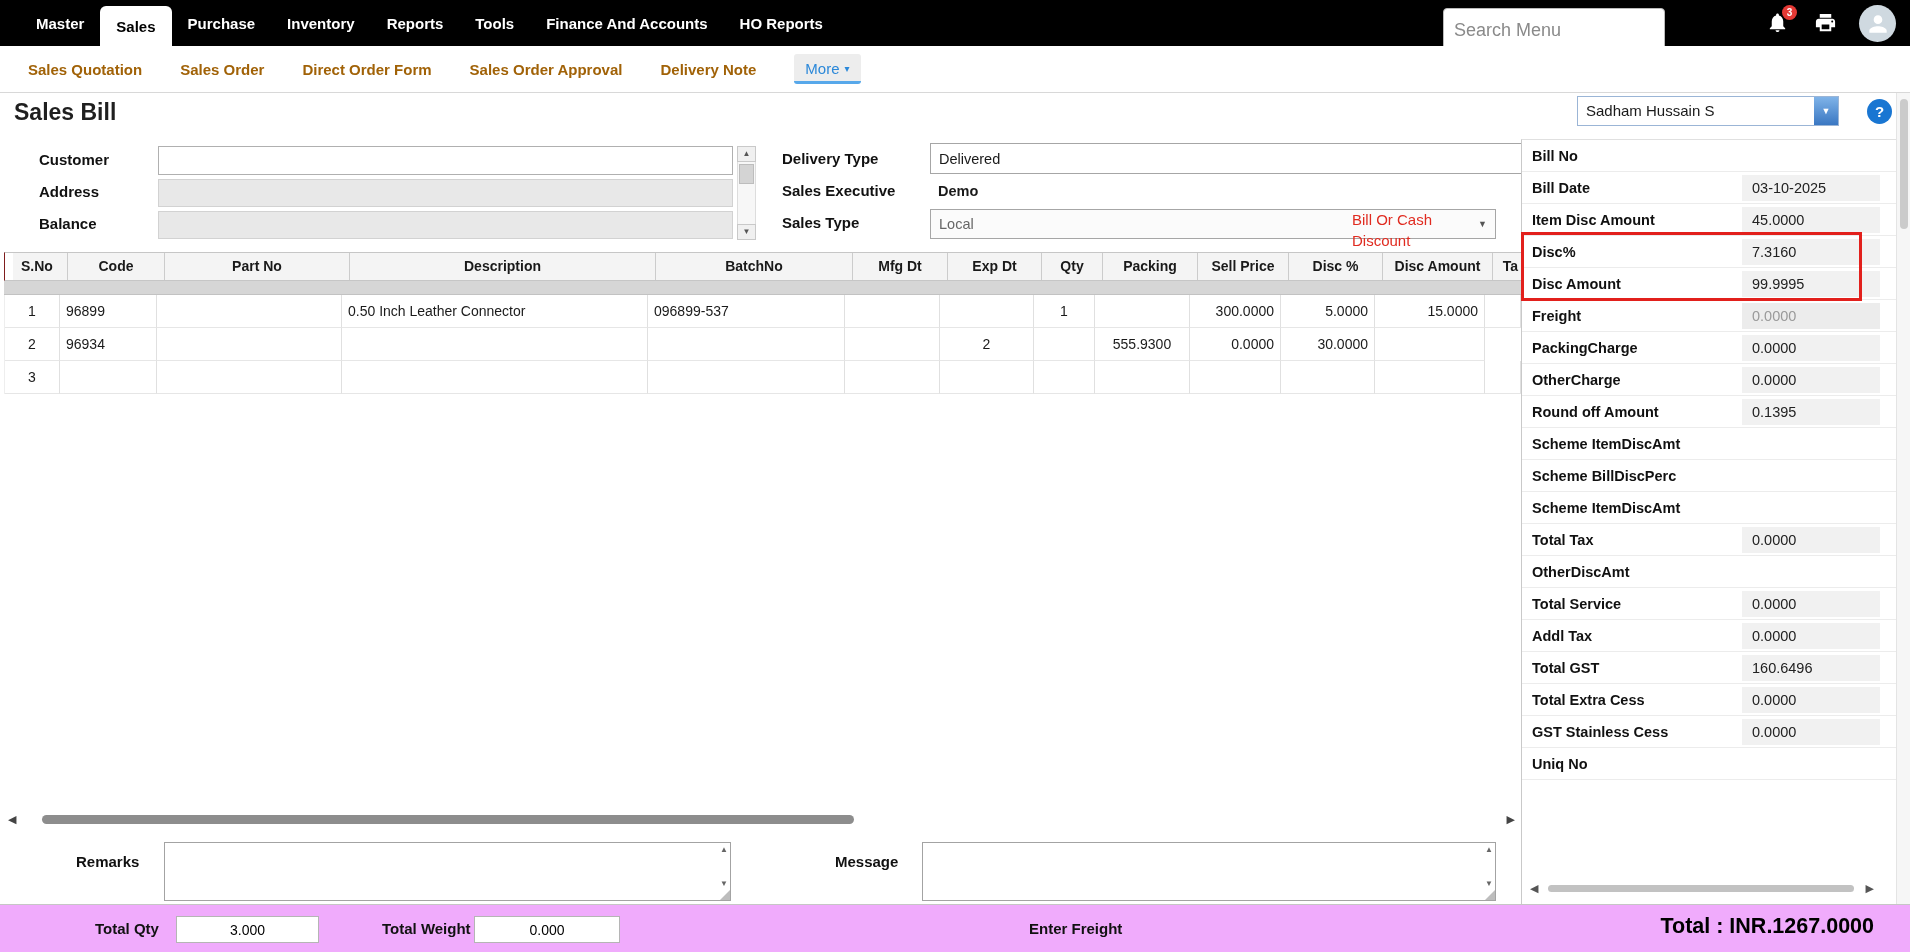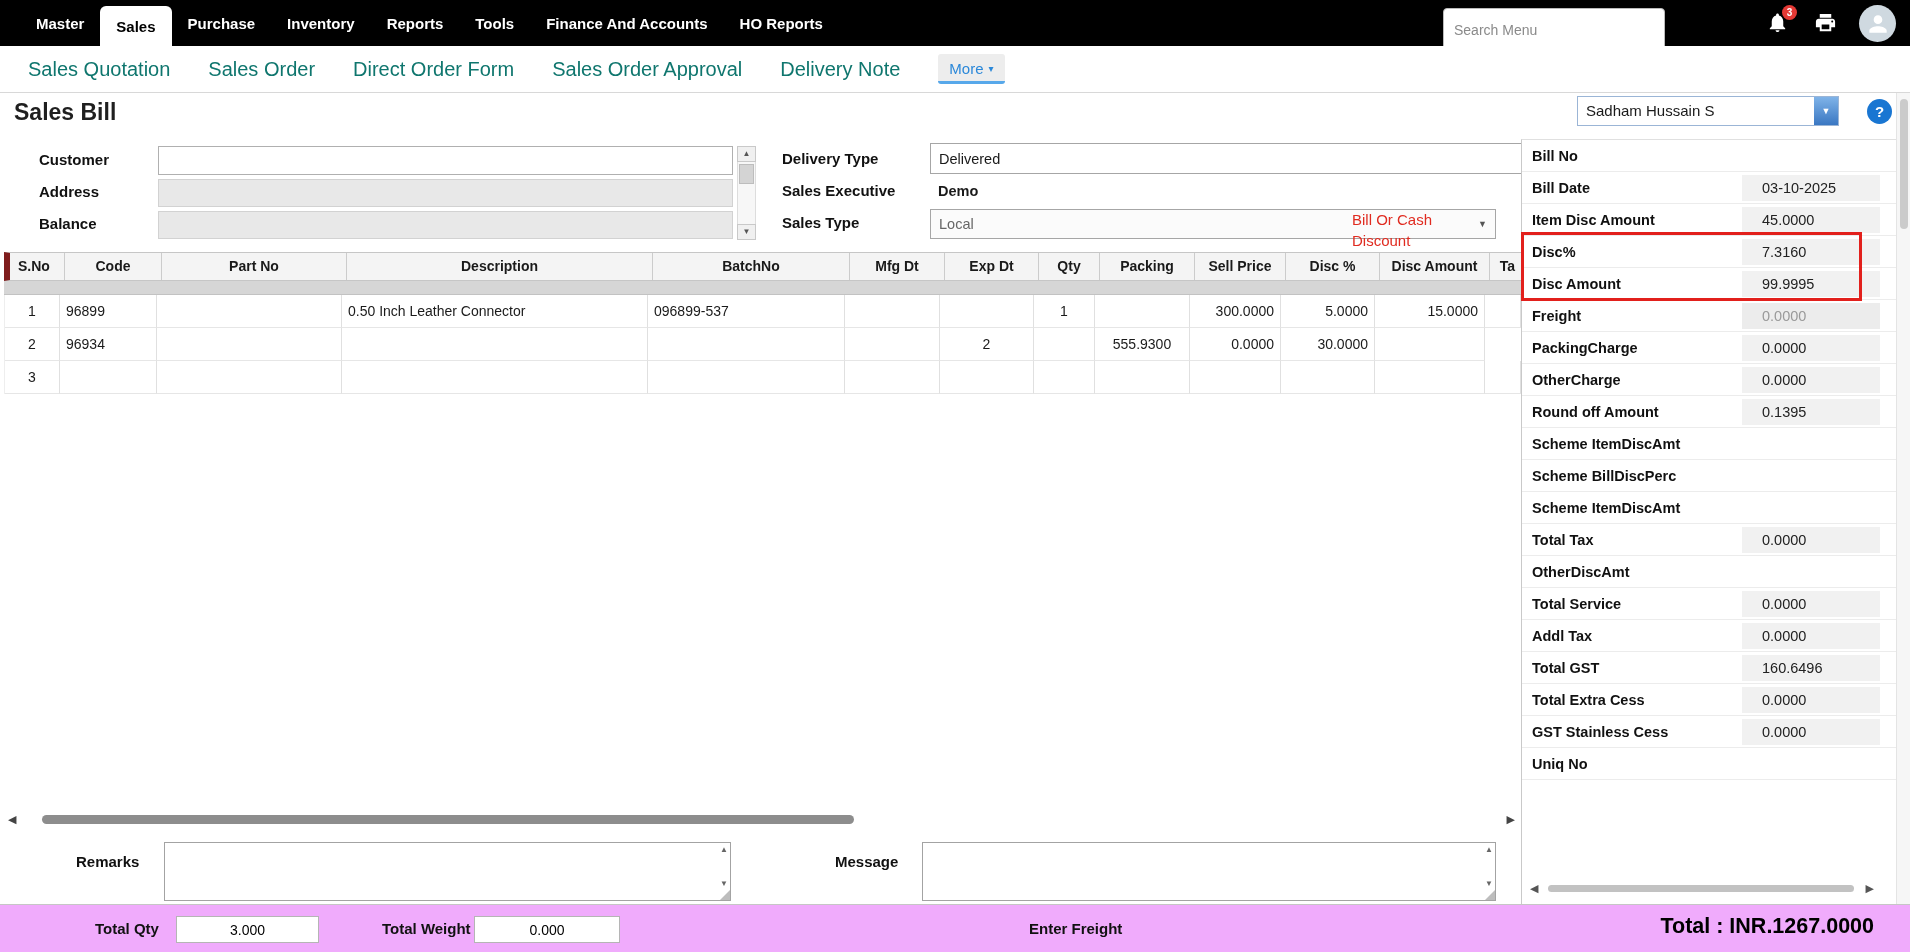--- a/index.html
+++ b/index.html
@@ -6,30 +6,30 @@
   html,body { width:1910px; height:952px; }
   body {
     position:relative; overflow:hidden; background:#fff;
     font-family:"Liberation Sans", sans-serif; color:#1a1a1a;
   }
   
   .topnav { position:absolute; left:0; top:0; width:1910px; height:46px; background:#000; }
   .topnav-items { display:flex; align-items:stretch; padding-left:20px; height:46px; }
   .topnav-item { color:#fff; font-size:15px; font-weight:700; padding:0 16px; display:flex; align-items:center; cursor:pointer; white-space:nowrap; }
   .topnav-item.active { background:#fff; color:#000; margin-top:6px; border-radius:6px 6px 0 0; }
-  .search { position:absolute; right:245px; top:8px; width:222px; height:44px; border:1px solid #bbb; border-radius:4px; padding:0 10px; font-size:14px; font-family:"Liberation Sans",sans-serif; color:#ec4899; }
+  .search { position:absolute; right:245px; top:8px; width:222px; height:44px; border:1px solid #bbb; border-radius:4px; padding:0 10px; font-size:18px; font-family:"Liberation Sans",sans-serif; color:#ec4899; }
   .search::placeholder { color:#8a8a8a; }
   .icon-btn { position:absolute; top:11px; width:24px; height:24px; cursor:pointer; }
   .icon-btn.bell { right:120px; }
   .icon-btn.printer { right:72px; }
   .badge { position:absolute; top:-6px; right:-7px; min-width:15px; height:15px; background:#e53935; color:#fff; border-radius:8px; font-size:10px; line-height:15px; text-align:center; padding:0 3px; font-weight:700; }
   .avatar { position:absolute; right:14px; top:5px; width:37px; height:37px; border-radius:50%; background:#cfd9e0; display:flex; align-items:center; justify-content:center; cursor:pointer; }
   
   .subnav { position:absolute; left:0; top:46px; width:1910px; height:47px; background:#fff; border-bottom:1px solid #d8d8d8; display:flex; align-items:center; gap:38px; padding-left:28px; }
-  .subnav-item { font-size:20px; color:#0f766e; cursor:pointer; white-space:nowrap; }
+  .subnav-item { font-size:15px; color:#a16207; cursor:pointer; white-space:nowrap;font-weight:bold; }
   .more-pill { display:flex; align-items:center; gap:5px; color:#2b88d9; font-size:15px; background:#ededed; padding:6px 11px 4px 11px; border-radius:3px; border-bottom:3px solid #57a8ea; cursor:pointer; }
   .more-caret { font-size:10px; color:#2b88d9; }
   
   .page-title { position:absolute; left:14px; top:99px; font-size:23px; font-weight:700; color:#1f1f1f; }
   .user-select { position:absolute; left:1577px; top:96px; width:262px; height:30px; border:1px solid #9bb5d6; background:#fff; display:flex; cursor:pointer; }
   .us-txt { flex:1; font-size:15px; padding:5px 8px; white-space:nowrap; overflow:hidden; }
   .us-btn { width:24px; background:linear-gradient(#7fb3e8,#3a77c2); color:#fff; text-align:center; line-height:28px; font-size:9px; }
   .help-circle { position:absolute; left:1867px; top:99px; width:25px; height:25px; border-radius:50%; background:#1976d2; color:#fff; font-weight:700; font-size:15px; text-align:center; line-height:25px; cursor:pointer; }
   
   .flabel { position:absolute; font-size:15px; font-weight:700; color:#111; white-space:nowrap; }
@@ -42,42 +42,42 @@
   
   .fselect { position:absolute; border:1px solid #a6a6a6; background:#fff; display:flex; align-items:center; padding:0 8px; font-size:14.5px; cursor:pointer; }
   .fsel-txt { flex:1; white-space:nowrap; overflow:hidden; }
   .fsel-caret { font-size:9px; color:#555; }
   .demo-field { position:absolute; left:930px; top:177px; width:566px; height:28px; background:#fff; font-size:14.5px; font-weight:600; line-height:28px; padding-left:8px; }
   .sales-type .fsel-txt { color:#666; }
   .red-note { position:absolute; left:1352px; top:209px; color:#e02b20; font-size:15px; line-height:21px; z-index:5; pointer-events:none; }
   
   .grid { position:absolute; left:4px; top:252px; width:1517px; }
   .g-head, .g-row { display:grid; grid-template-columns:55px 97px 185px 306px 197px 95px 94px 61px 95px 91px 94px 110px 36px; }
-  .g-head { border-top:1px solid #c6c6c6; border-bottom:1px solid #c6c6c6; border-left:6px solid #7f1d1d; }
+  .g-head { border-top:1px solid #c6c6c6; border-bottom:1px solid #c6c6c6; border-left:1px solid #7f1d1d;padding-left:8px; }
   .g-hcell { height:27px; line-height:26px; background:#f4f4f4; border-right:1px solid #cccccc; font-weight:700; font-size:14px; text-align:center; white-space:nowrap; overflow:hidden; cursor:pointer; }
   .g-hcell:first-child { text-align:left; padding-left:8px; }
   .g-strip { height:14px; background:#d6d6d6; border-bottom:1px solid #c2c2c2; }
   .g-row { border-left:1px solid #eee; }
   .g-cell { height:33px; line-height:32px; border-right:1px solid #e0e0e0; border-bottom:1px solid #e6e6e6; font-size:14px; padding:0 6px; white-space:nowrap; overflow:hidden; }
   .g-row .g-cell:nth-child(1) { text-align:center; }
   .g-row .g-cell:nth-child(6), .g-row .g-cell:nth-child(7),
   .g-row .g-cell:nth-child(8), .g-row .g-cell:nth-child(9) { text-align:center; }
   .g-row .g-cell:nth-child(10), .g-row .g-cell:nth-child(11),
   .g-row .g-cell:nth-child(12) { text-align:right; }
   
   .t-hscroll { position:absolute; left:4px; top:811px; width:1517px; height:17px; }
   .hs-arrow { position:absolute; top:2px; font-size:11px; color:#444; cursor:pointer; }
   .hs-arrow.left { left:4px; }
   .hs-arrow.right { right:6px; }
   .hs-thumb { position:absolute; left:38px; top:4px; width:812px; height:9px; background:#8d8d8d; border-radius:5px; cursor:grab; }
   
   .panel { position:absolute; left:1521px; top:139px; width:375px; height:768px; border-left:1px solid #c9c9c9; border-top:1px solid #e0e0e0; background:#fff; }
   .srow { display:flex; height:32px; border-bottom:1px solid #ececec; align-items:center; }
   .slabel { flex:0 0 220px; padding-left:10px; font-size:14.5px; font-weight:700; color:#111; white-space:nowrap; overflow:hidden; }
-  .svalue { flex:1; margin-right:16px; height:26px; line-height:26px; background:#f1f1f1; padding-left:20px; font-size:14.5px; font-weight:500; color:#222; white-space:nowrap; overflow:hidden; cursor:text; }
+  .svalue { flex:1; margin-right:16px; height:26px; line-height:26px; background:#f1f1f1; padding-left:10px; font-size:14.5px; font-weight:500; color:#222; white-space:nowrap; overflow:hidden; cursor:text; }
   .svalue:empty { background:transparent; }
   .srow.muted .svalue { color:#9a9a9a; background:#ececec; }
   .redbox { position:absolute; left:1521px; top:232px; width:341px; height:69px; border:3px solid #e2201c; z-index:6; pointer-events:none; }
   .p-hs-left { position:absolute; left:8px; bottom:12px; font-size:11px; color:#555; cursor:pointer; }
   .p-hs-right { position:absolute; right:22px; bottom:12px; font-size:11px; color:#555; cursor:pointer; }
   .p-hs-thumb { position:absolute; left:26px; right:42px; bottom:15px; height:7px; background:#c2c2c2; border-radius:4px; cursor:grab; }
   
   .ta-wrap { position:absolute; width:567px; height:59px; }
   .ta-wrap textarea { width:100%; height:100%; border:1px solid #a3a3a3; resize:none; outline:none; font-size:14px; font-family:"Liberation Sans",sans-serif; padding:4px 18px 4px 6px; }
   .ta-ar { position:absolute; right:3px; font-size:8px; color:#666; cursor:pointer; }

